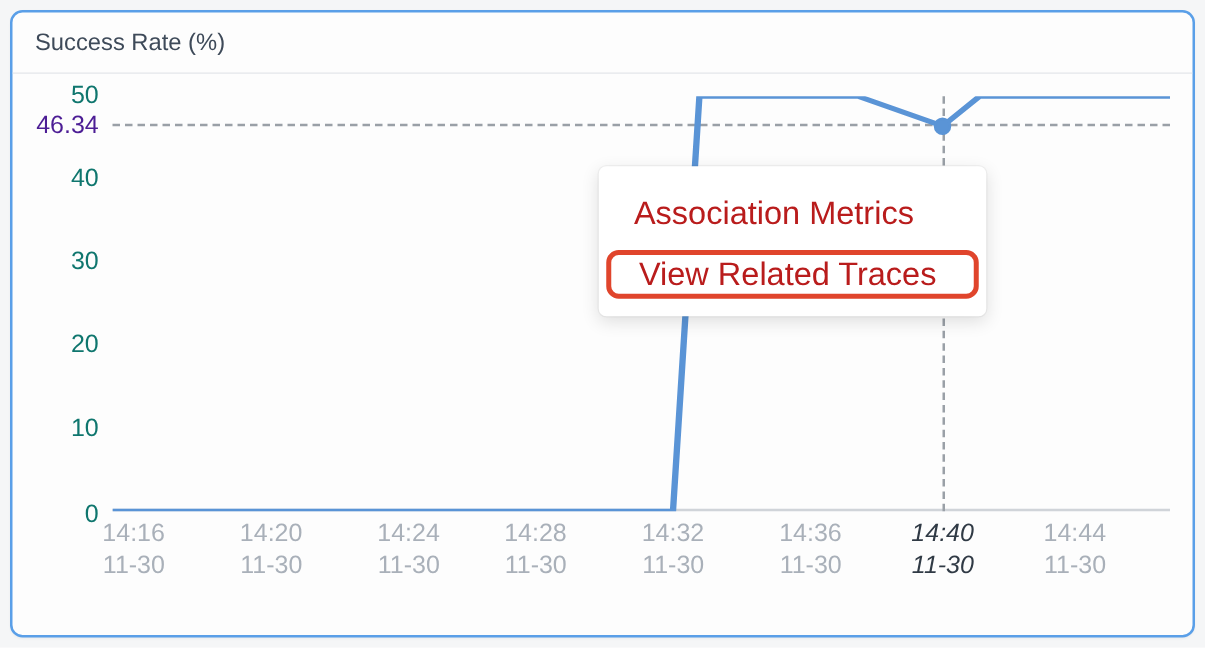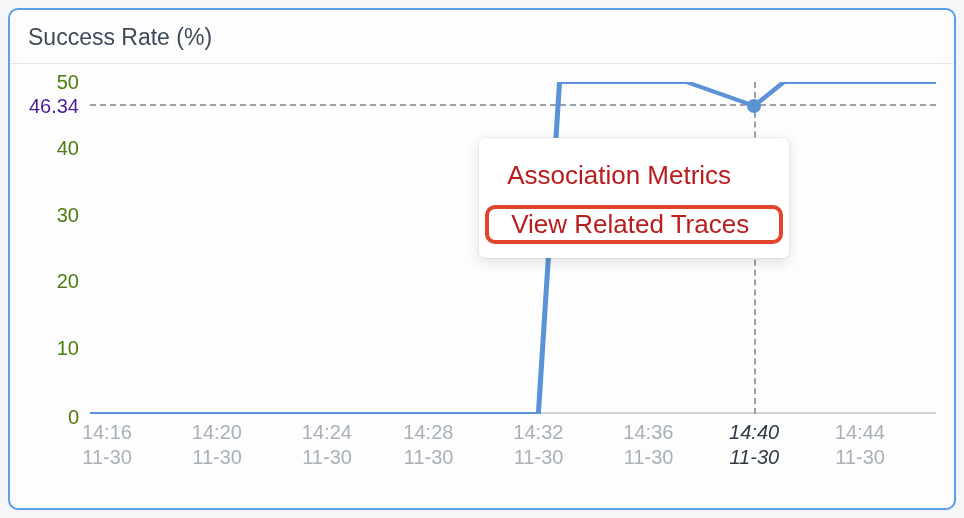--- a/index.html
+++ b/index.html
@@ -12,21 +12,21 @@
     width: 948px;
     height: 502px;
     background: #fdfdfd;
     border: 2px solid #5a9fe8;
     border-radius: 10px;
     position: relative;
     overflow: hidden;
     box-shadow: 0 1px 2px rgba(0,0,0,0.04);
   }
   .title {
-    font-size: 23px;
+    font-size: 19px;
     color: #3e4a59;
     padding: 14px 18px 12px 18px;
     font-weight: 400;
   }
   .divider {
     border-bottom: 1px solid #e3e6ea;
   }
   .chart-area {
     position: relative;
     height: 420px;
@@ -45,21 +45,21 @@
     left: 0;
     top: 18px;
     bottom: 70px;
     width: 75px;
   }
   .y-tick {
     position: absolute;
     right: 6px;
     transform: translateY(-50%);
     font-size: 20px;
-    color: #4d7c0f;
+    color: #0f766e;
   }
   .hover-value {
     position: absolute;
     right: 6px;
     transform: translateY(-50%);
     font-size: 20px;
     color: #4c1d95;
     font-weight: 500;
   }
   .baseline {

